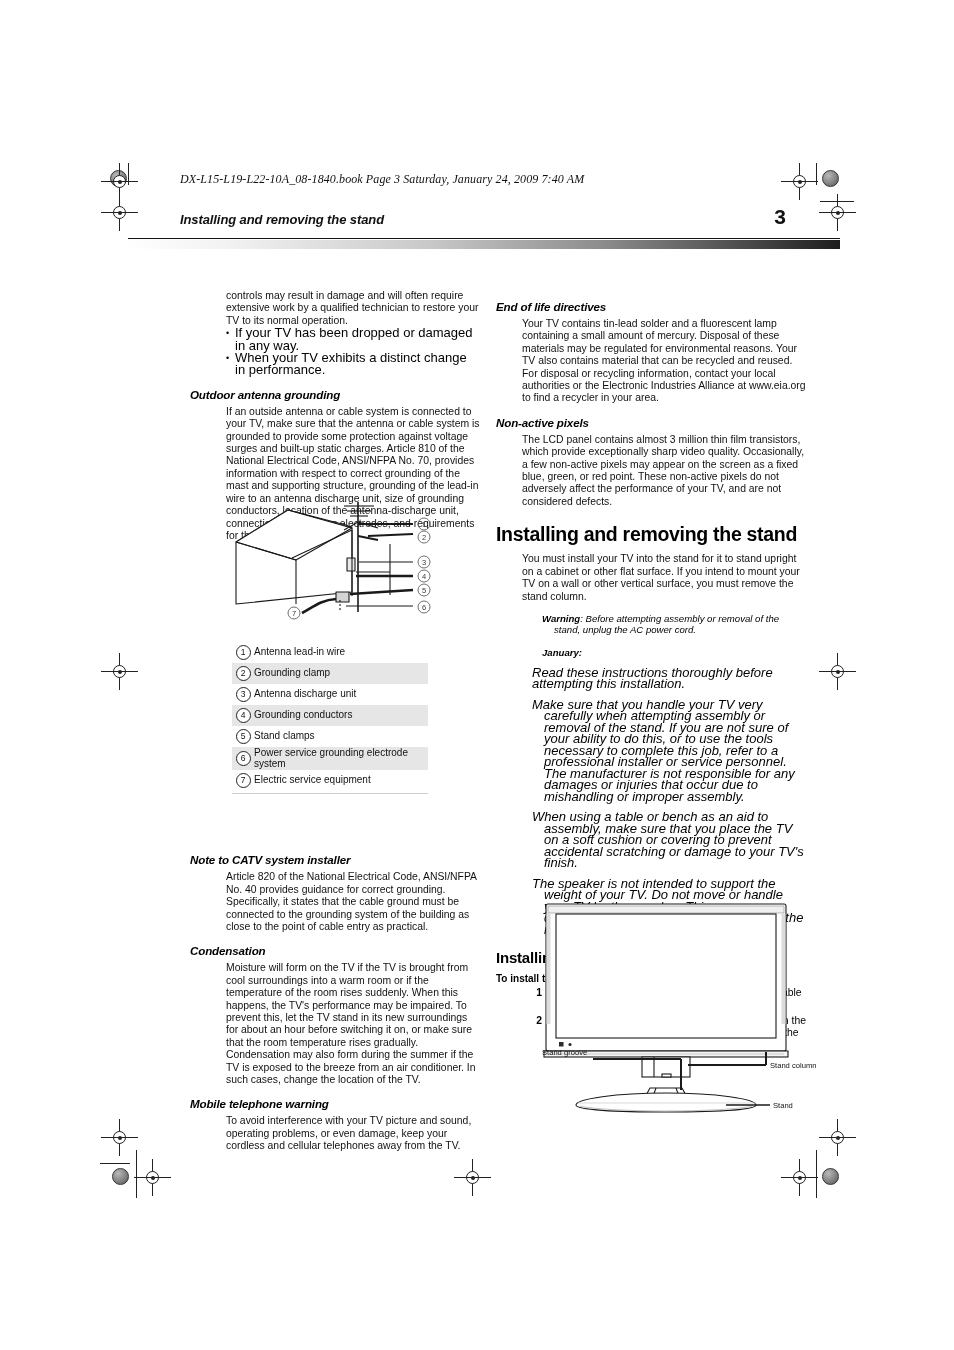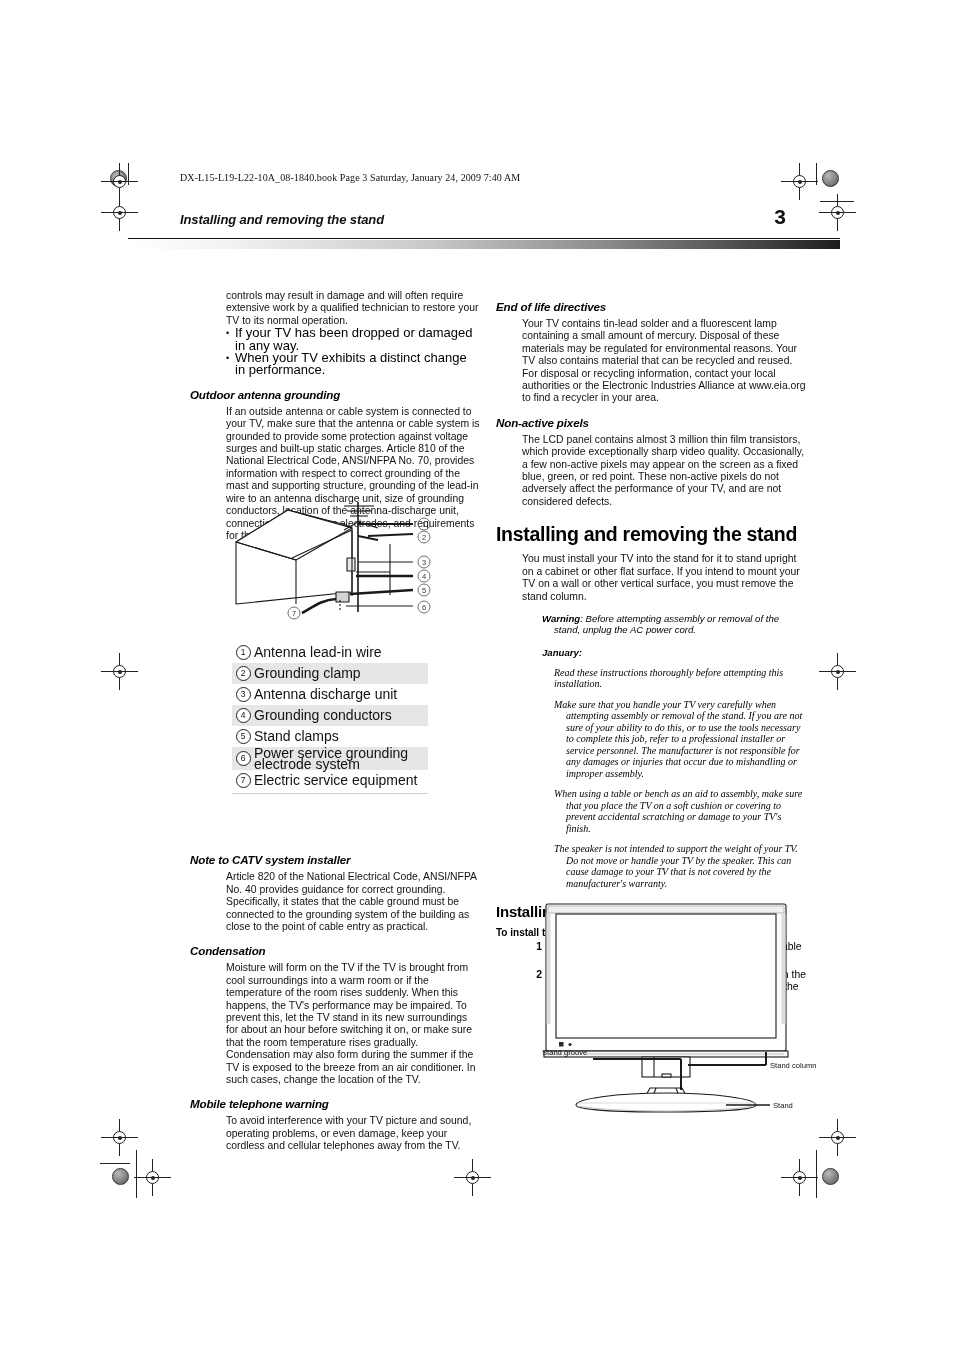--- a/index.html
+++ b/index.html
@@ -29,22 +29,22 @@
   }
   .reg .ring::after{
     content:"";position:absolute;left:3.5px;top:3.5px;width:4px;height:4px;
     border-radius:50%;background:#222;
   }
   .cropline{position:absolute;background:#222;}
 
   
   .bookline{
     position:absolute;left:180px;top:172px;
-    font-family:"Liberation Serif",serif;font-size:10px;color:#111;
-    letter-spacing:.1px;white-space:nowrap;
+    font-family:"Liberation Serif",serif;font-size:12px;color:#111;
+    letter-spacing:.1px;white-space:nowrap;font-style:italic;
   }
   .running-head{
     position:absolute;left:180px;top:212px;
     font-style:italic;font-weight:600;font-size:13px;color:#111;
     letter-spacing:-.1px;
   }
   .folio{
     position:absolute;left:760px;top:205px;width:40px;text-align:center;
     font-size:21px;font-weight:bold;color:#111;
   }
@@ -87,22 +87,22 @@
   }
   .warn{
     font-style:italic;font-size:9.6px;line-height:11.4px;margin-left:46px;
     text-indent:-12px;padding-left:12px;margin-top:10px;
   }
   .warn b{font-style:italic;font-weight:bold;}
   .caut-label{
     font-style:italic;font-weight:bold;font-size:9.6px;margin-left:46px;margin-top:11px;
   }
   .caut{
-    font-style:italic;font-size:10px;line-height:11.5px;margin-left:58px;margin-top:9px;
-    text-indent:-12px;padding-left:12px;font-family:Liberation Serif, serif;
+    font-style:italic;font-size:13px;line-height:11.5px;margin-left:36px;margin-top:9px;
+    text-indent:-12px;padding-left:12px;
   }
   .caut.noind{text-indent:0;padding-left:0;}
   .tostep{font-size:10px;font-weight:bold;margin-top:7px;}
   .steps{margin:3px 0 0 0;padding:0;list-style:none;}
   .steps li{
     font-size:10.4px;line-height:12.4px;position:relative;
     padding-left:22px;margin-left:34px;margin-top:3px;
   }
   .steps li .num{position:absolute;left:0;width:12px;text-align:right;font-weight:bold;}
 
@@ -117,21 +117,21 @@
   .legend .row.alt{background:#e6e6e6;}
   .legend .row.alt .lg-num{background:transparent;}
   .lg-num{
     width:22px;flex:0 0 22px;display:flex;align-items:center;justify-content:center;
   }
   .lg-num span{
     display:inline-flex;align-items:center;justify-content:center;
     width:13px;height:13px;border:1px solid #222;border-radius:50%;
     font-size:8.5px;line-height:1;color:#111;background:#fff;
   }
-  .lg-txt{font-size:14px;line-height:10.6px;color:#111;padding-right:4px;}
+  .lg-txt{font-size:10px;line-height:10.6px;color:#111;padding-right:4px;}
   .legend .endrule{height:1px;background:#cfcfcf;margin-top:2px;}
 
   
   .fig-tv{position:absolute;left:520px;top:900px;width:300px;height:215px;}
 </style>
 </head>
 <body>
 
 <div class="page">
 

